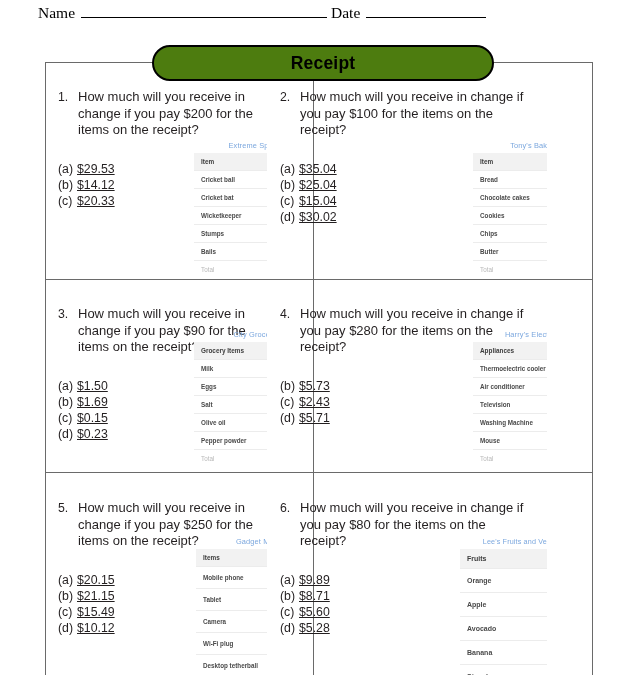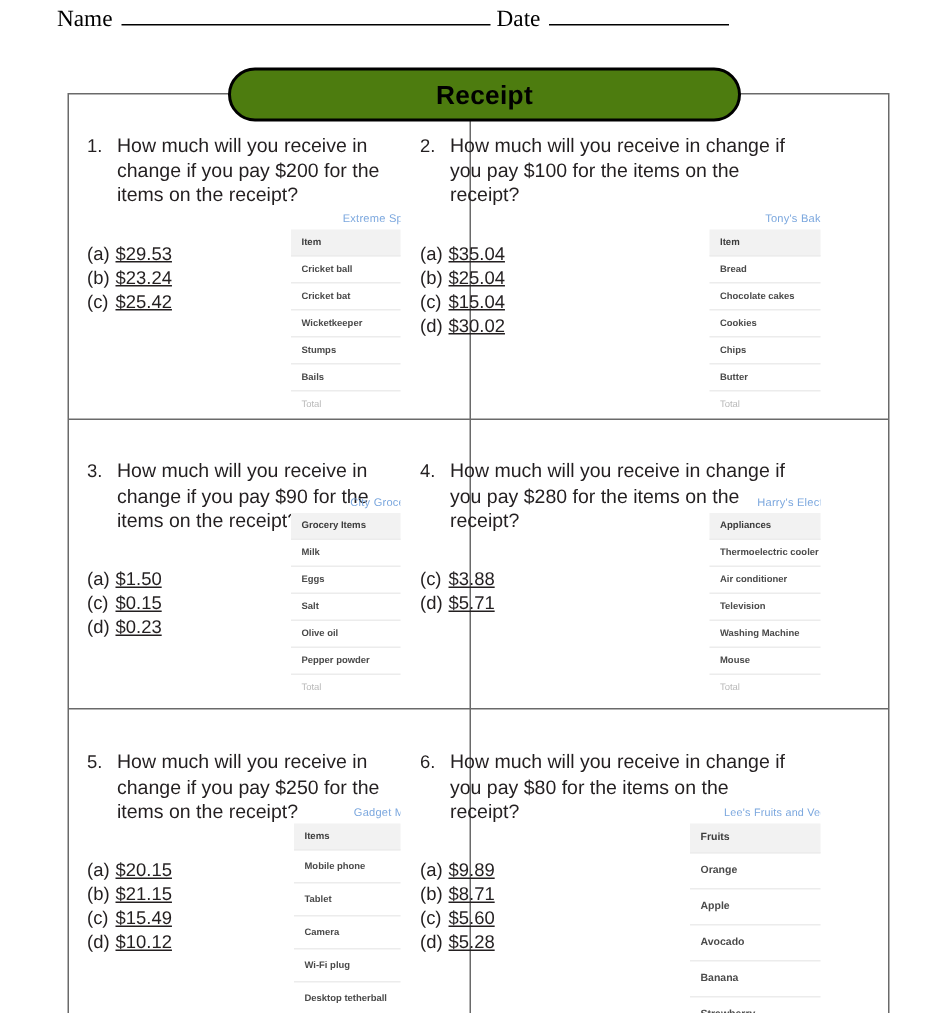--- a/index.html
+++ b/index.html
@@ -195,22 +195,22 @@
 
 <div class="pill">Receipt</div>
 
 <div class="cell c1">
   <div class="q-head">
     <div class="q-num">1.</div>
     <div class="q-text">How much will you receive in change if you pay $200 for the items on the receipt?</div>
   </div>
   <div class="options">
     <div class="opt"><span class="lab">(a)</span><span>$29.53</span></div>
-    <div class="opt"><span class="lab">(b)</span><span>$23.24</span></div>
-    <div class="opt"><span class="lab">(c)</span><span>$25.42</span></div>
+    <div class="opt"><span class="lab">(b)</span><span>$14.12</span></div>
+    <div class="opt"><span class="lab">(c)</span><span>$20.33</span></div>
   </div>
   <div class="receipt rcpt1">
     <div class="r-title">Extreme Sports</div>
     <table class="r-tbl">
       <tbody>
           <tr>
         <th>Item</th>
 
       </tr>
       <tr>
@@ -278,20 +278,21 @@
   </div>
 </div>
 
 <div class="cell c3">
   <div class="q-head">
     <div class="q-num">3.</div>
     <div class="q-text">How much will you receive in change if you pay $90 for the items on the receipt?</div>
   </div>
   <div class="options">
     <div class="opt"><span class="lab">(a)</span><span>$1.50</span></div>
+    <div class="opt"><span class="lab">(b)</span><span>$1.69</span></div>
     <div class="opt"><span class="lab">(c)</span><span>$0.15</span></div>
     <div class="opt"><span class="lab">(d)</span><span>$0.23</span></div>
   </div>
   <div class="receipt rcpt3">
     <div class="r-title">City Grocery</div>
     <table class="r-tbl">
       <tbody>
           <tr>
         <th>Grocery Items</th>
 
@@ -318,21 +319,22 @@
       </table>
   </div>
 </div>
 
 <div class="cell c4 cell-wide">
   <div class="q-head">
     <div class="q-num">4.</div>
     <div class="q-text">How much will you receive in change if you pay $280 for the items on the receipt?</div>
   </div>
   <div class="options">
-    <div class="opt"><span class="lab">(c)</span><span>$3.88</span></div>
+    <div class="opt"><span class="lab">(b)</span><span>$5.73</span></div>
+    <div class="opt"><span class="lab">(c)</span><span>$2.43</span></div>
     <div class="opt"><span class="lab">(d)</span><span>$5.71</span></div>
   </div>
   <div class="receipt rcpt4">
     <div class="r-title">Harry's Electronics</div>
     <table class="r-tbl">
       <tbody>
           <tr>
         <th>Appliances</th>
 
       </tr>

